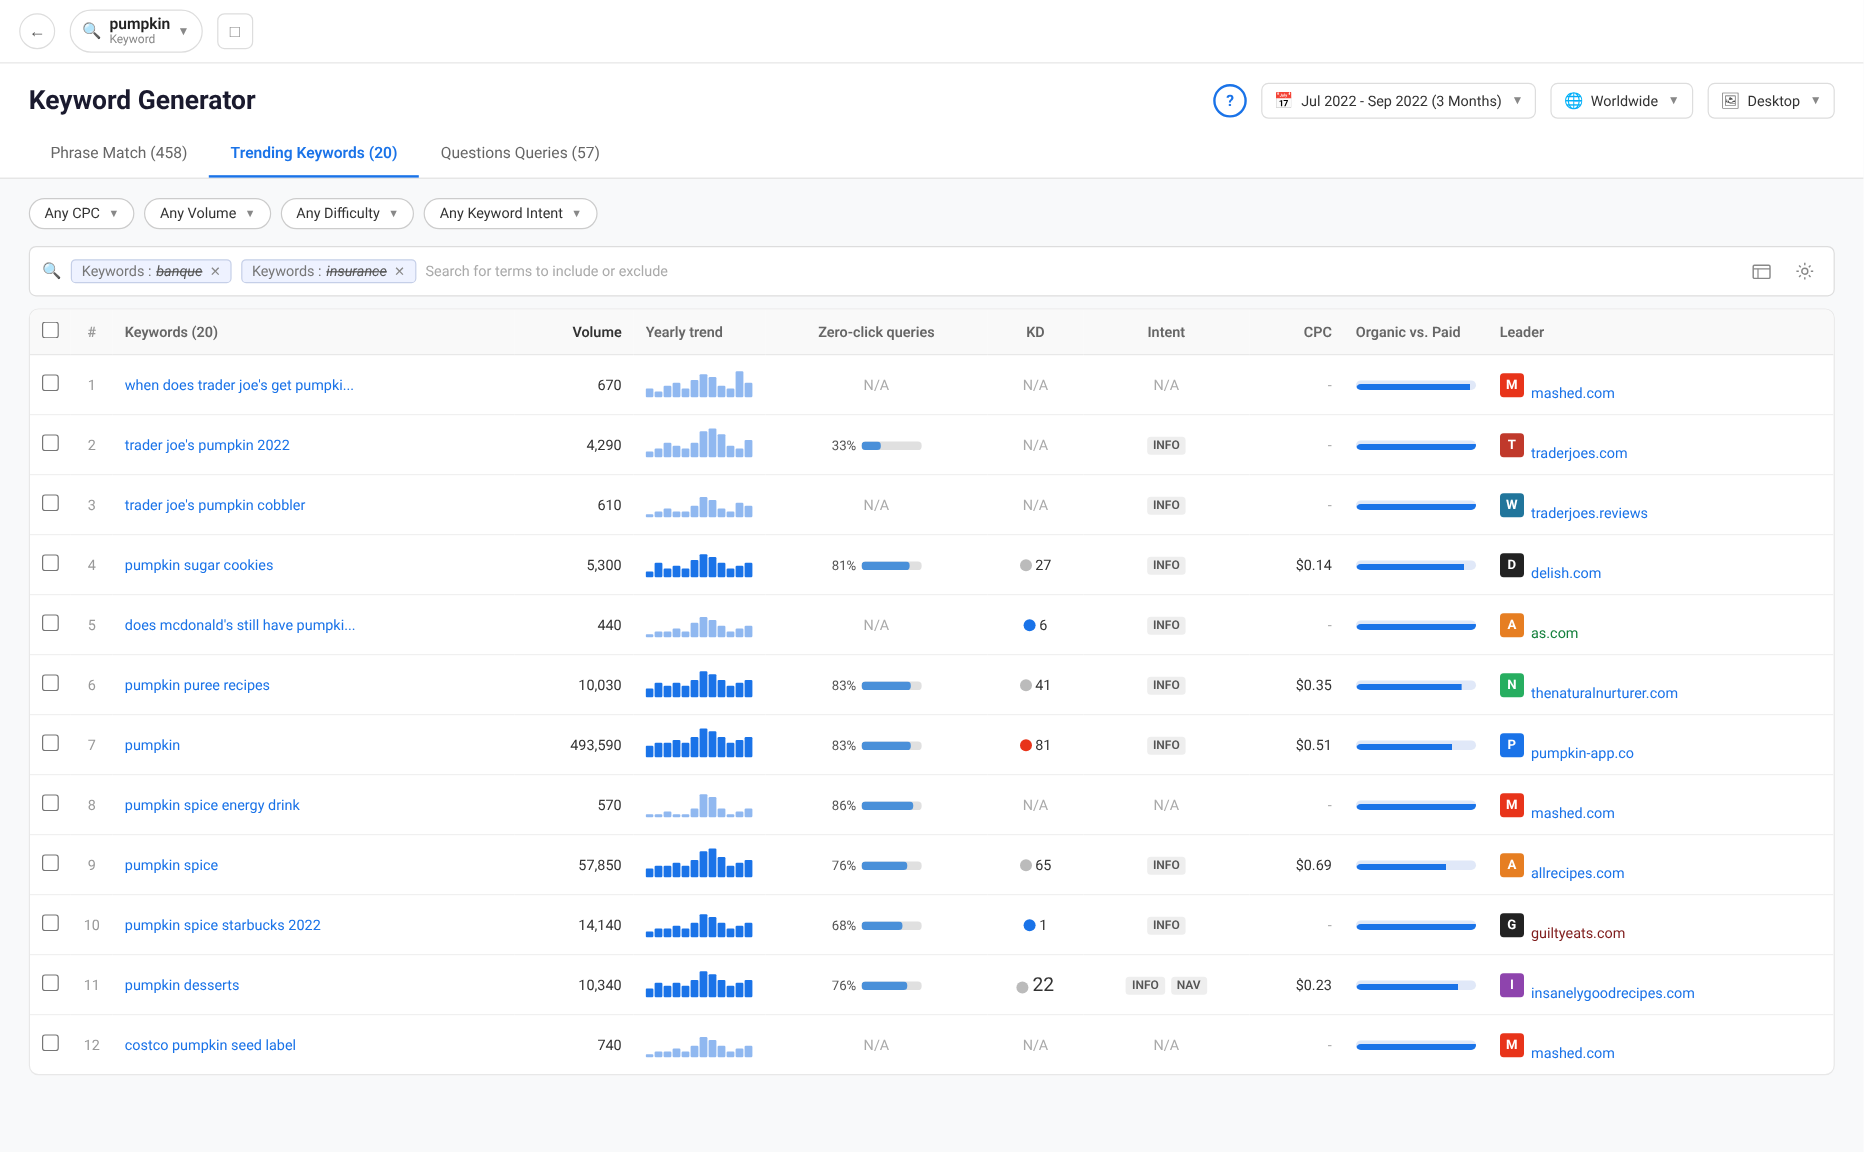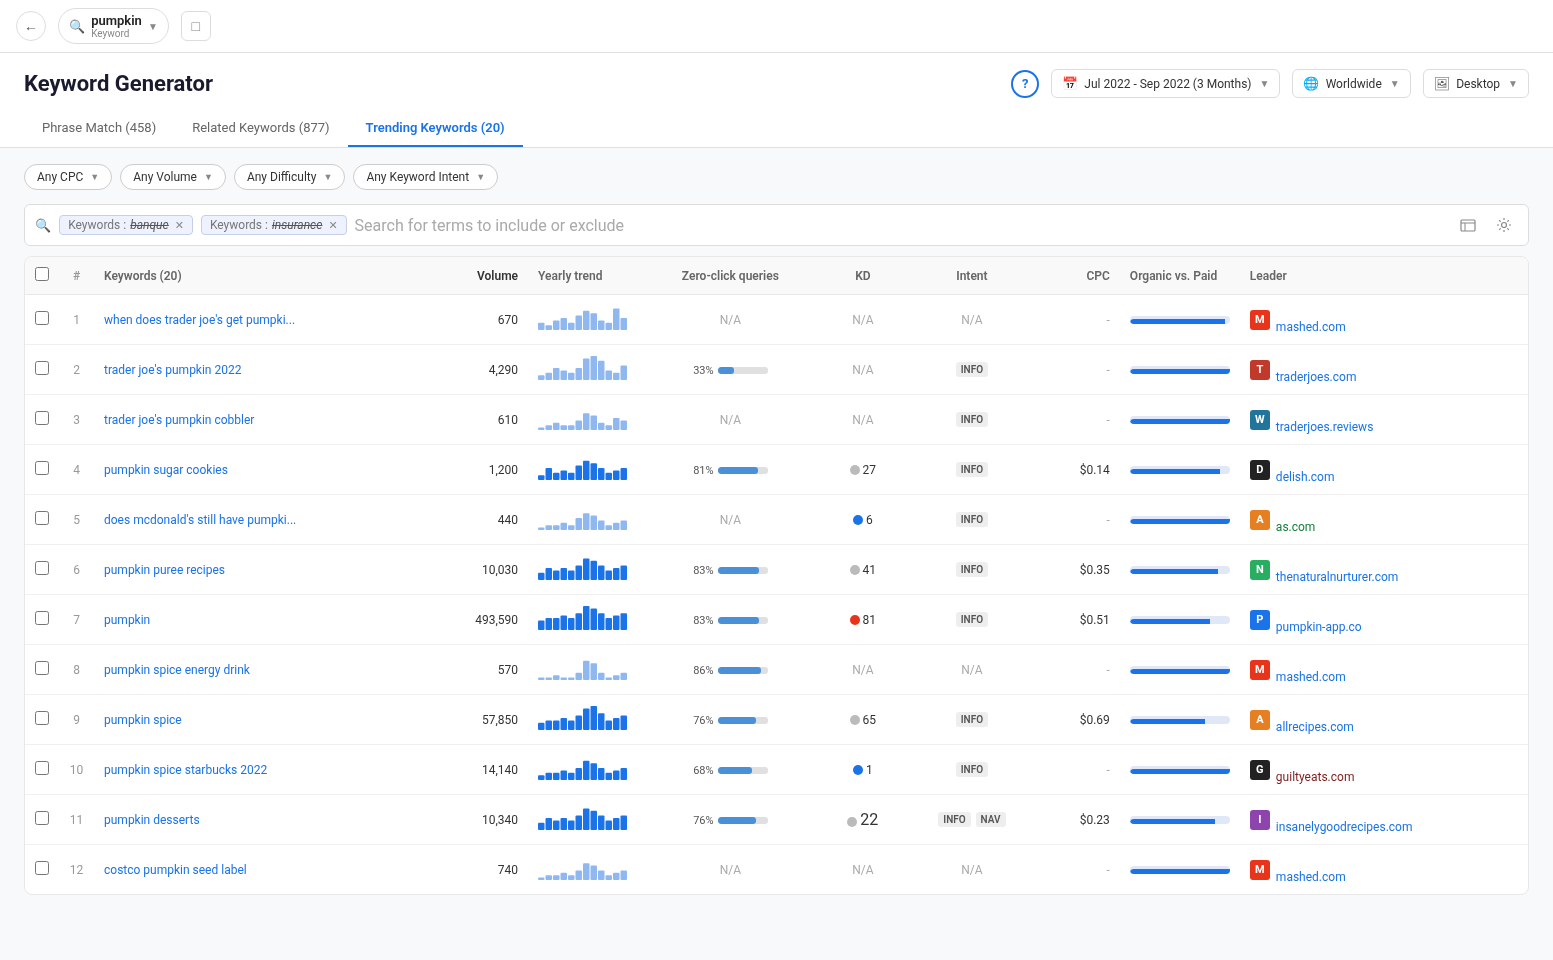--- a/index.html
+++ b/index.html
@@ -46,21 +46,21 @@
     .filter-pill { display: flex; align-items: center; gap: 5px; border: 1px solid #ccc; border-radius: 20px; padding: 5px 12px; background: #fff; cursor: pointer; font-size: 12px; color: #333; }
     .filter-arrow { font-size: 9px; color: #888; margin-left: 2px; }
 
     
     .search-row { display: flex; align-items: center; gap: 8px; margin-bottom: 10px; border: 1px solid #ddd; border-radius: 6px; padding: 6px 10px; background: #fff; }
     .search-row-icon { color: #888; font-size: 13px; }
     .tag-pill { display: flex; align-items: center; gap: 4px; background: #eef2ff; border: 1px solid #c5cfe8; border-radius: 4px; padding: 2px 8px; font-size: 12px; color: #333; }
     .tag-pill .tag-key { color: #777; }
     .tag-pill .tag-val { text-decoration: line-through; color: #555; font-style: italic; }
     .tag-close { cursor: pointer; color: #888; font-size: 11px; margin-left: 2px; }
-    .search-placeholder { color: #aaa; font-size: 16px; flex: 1; }
+    .search-placeholder { color: #aaa; font-size: 12px; flex: 1; }
     .search-actions { margin-left: auto; display: flex; gap: 8px; }
     .action-icon { width: 28px; height: 28px; display: flex; align-items: center; justify-content: center; cursor: pointer; color: #888; font-size: 14px; border-radius: 4px; }
 
     
     .table-wrap { background: #fff; border: 1px solid #e8e8e8; border-radius: 8px; overflow: hidden; }
     table { width: 100%; border-collapse: collapse; }
     thead tr { background: #f9f9f9; border-bottom: 1px solid #e8e8e8; }
     thead th { padding: 10px 10px; text-align: left; font-size: 12px; color: #666; font-weight: 600; white-space: nowrap; }
     tbody tr { border-bottom: 1px solid #f0f0f0; }
     tbody tr:last-child { border-bottom: none; }
@@ -131,22 +131,22 @@
       <div class="device-picker">
         <span class="date-picker-icon">🖼</span>
         <span>Desktop</span>
         <span class="picker-arrow">▼</span>
       </div>
     </div>
   </div>
 
   <div class="tabs">
     <div class="tab">Phrase Match (458)</div>
-    <div class="tab">Related Keywords (877)</div>
     <div class="tab active">Trending Keywords (20)</div>
+    <div class="tab">Questions Queries (57)</div>
   </div>
 </div>
 
 <div class="content">
 
 
   <div class="filters-row">
     <div class="filter-pill">
       <span>Any CPC</span>
       <span class="filter-arrow">▼</span>
@@ -309,21 +309,21 @@
               <div class="leader-col">
     <div class="leader-favicon fav-wp">W</div>
     <span class="leader-domain" style="color:#1a73e8;cursor:pointer;">traderjoes.reviews</span>
   </div>
             </td>
           </tr>
           <tr>
             <td class="check-col"><input type="checkbox" class="checkbox-input" style=""></td>
             <td class="num-col">4</td>
             <td><a href="#" class="kw-link">pumpkin sugar cookies</a></td>
-            <td class="vol-col">1,200</td>
+            <td class="vol-col">5,300</td>
             <td class="trend-col"><svg width="90" height="28" viewBox="0 0 90 28">
                 <rect x="0" y="21.2" width="6.5" height="4.800000000000001" fill="#1a73e8" rx="1"></rect>
                 <rect x="7.5" y="14" width="6.5" height="12" fill="#1a73e8" rx="1"></rect>
                 <rect x="15" y="18.8" width="6.5" height="7.199999999999999" fill="#1a73e8" rx="1"></rect>
                 <rect x="22.5" y="16.4" width="6.5" height="9.600000000000001" fill="#1a73e8" rx="1"></rect>
                 <rect x="30" y="18.8" width="6.5" height="7.199999999999999" fill="#1a73e8" rx="1"></rect>
                 <rect x="37.5" y="11.600000000000001" width="6.5" height="14.399999999999999" fill="#1a73e8" rx="1"></rect>
                 <rect x="45" y="6.799999999999997" width="6.5" height="19.200000000000003" fill="#1a73e8" rx="1"></rect>
                 <rect x="52.5" y="9.200000000000003" width="6.5" height="16.799999999999997" fill="#1a73e8" rx="1"></rect>
                 <rect x="60" y="14" width="6.5" height="12" fill="#1a73e8" rx="1"></rect>

